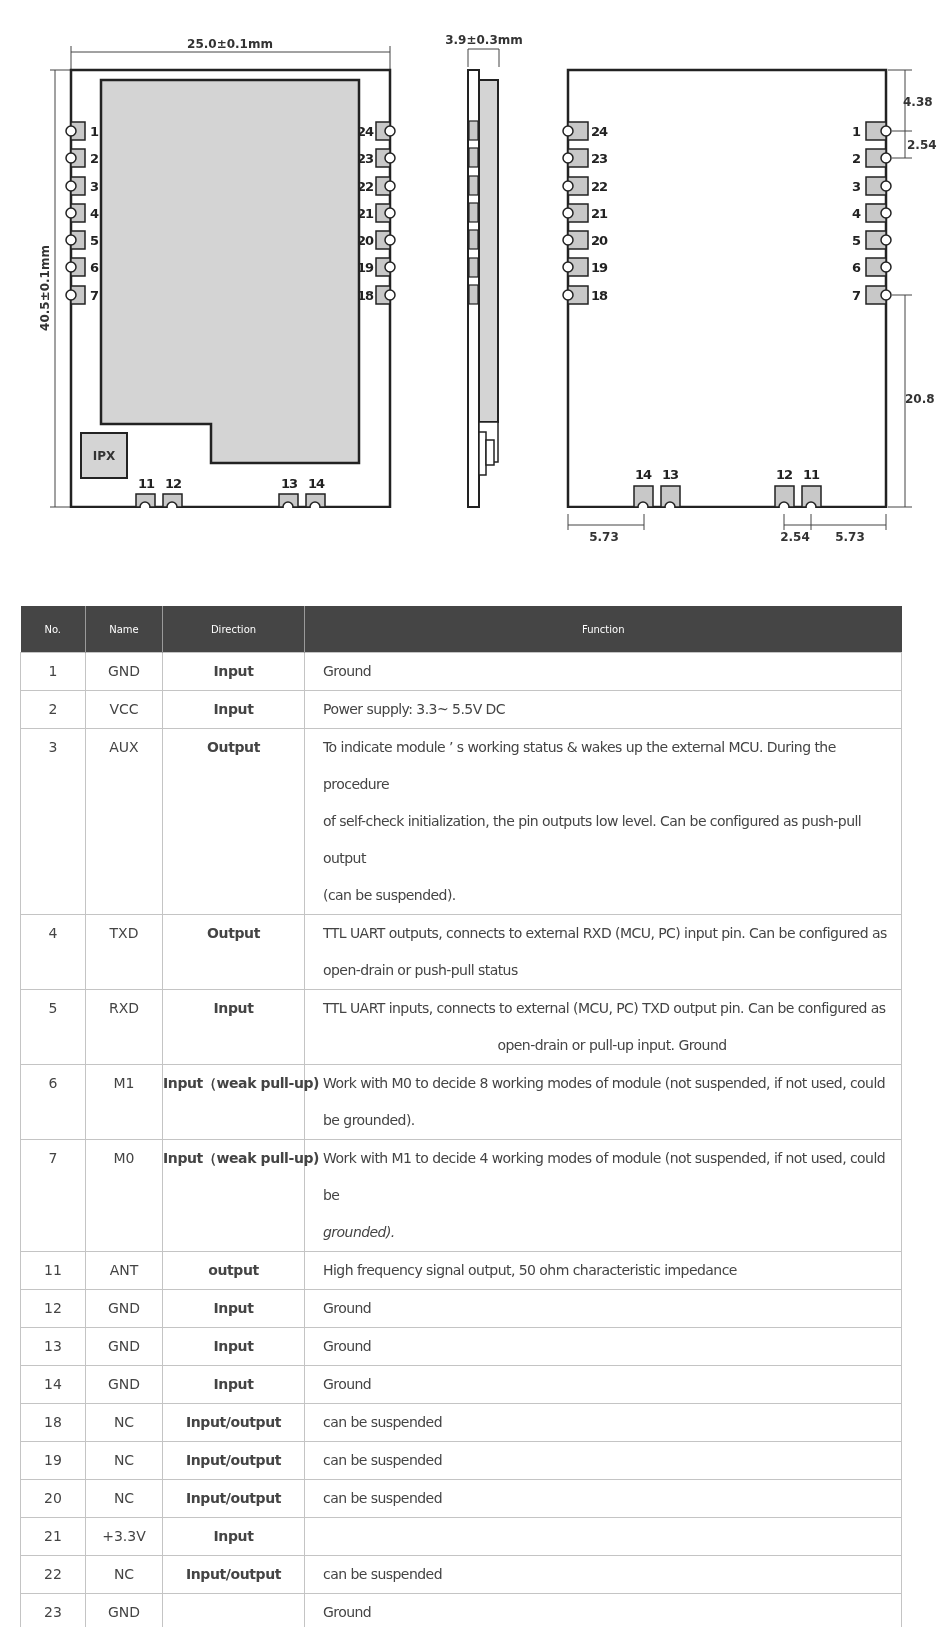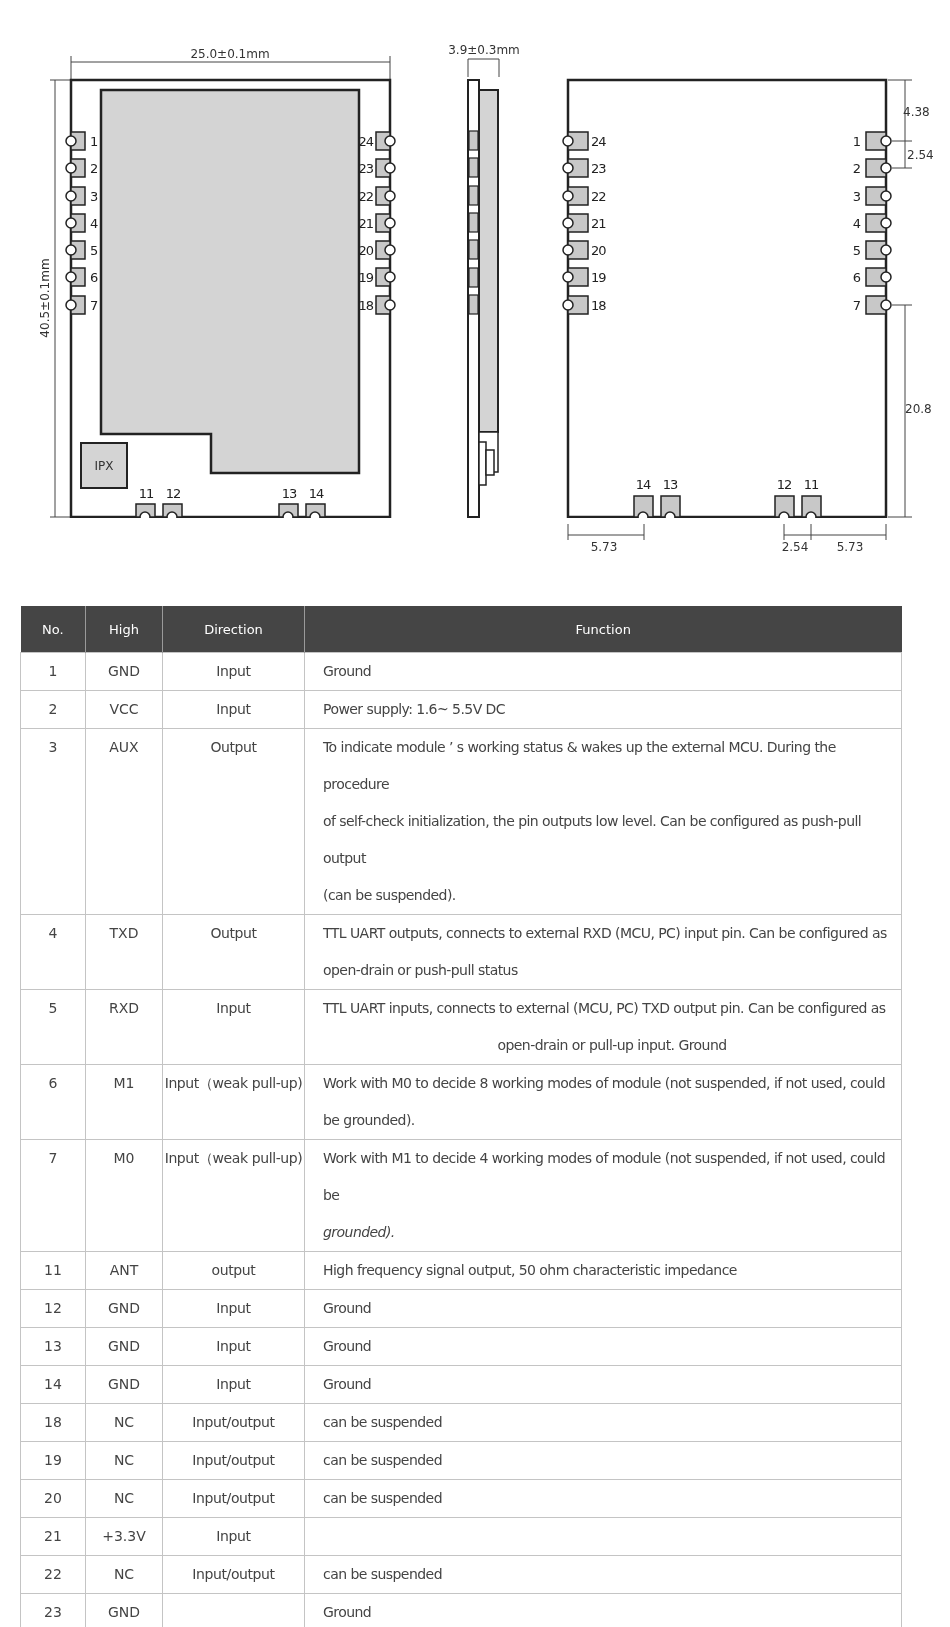--- a/index.html
+++ b/index.html
@@ -1,28 +1,28 @@
 <!DOCTYPE html>
 <html><head>
 <meta charset="utf-8">
 <style>
   html, body { margin: 0; padding: 0; background: #ffffff; }
   body { width: 950px; height: 1627px; position: relative; font-family: "Liberation Sans", "DejaVu Sans", sans-serif; color: #333; overflow: hidden; }
-  .diagram { position: absolute; left: 0; top: 10px; width: 898px; height: 560px; }
+  .diagram { position: absolute; left: 0; top: 0; width: 898px; height: 560px; font-weight: bold; }
   .diagram svg { position: absolute; left: 0; top: 0; }
   .dim-text { font-family: "DejaVu Sans", sans-serif; font-size: 12px; fill: #333; }
   .pin-num { font-family: "DejaVu Sans", sans-serif; font-size: 13px; fill: #222; }
   .pin-num-c { font-family: "DejaVu Sans", sans-serif; font-size: 13px; fill: #222; letter-spacing: -1px; }
 
   .pin-table { position: absolute; left: 20px; top: 606px; width: 882px; border-collapse: collapse; table-layout: fixed; font-family: "DejaVu Sans", sans-serif; font-size: 14px; color: #444; }
-  .pin-table th { background: #454545; color: #ffffff; font-weight: normal; height: 44px; border-left: 1px solid #9a9a9a; font-size: 13px; }
+  .pin-table th { background: #454545; color: #ffffff; font-weight: normal; height: 44px; border-left: 1px solid #9a9a9a; font-size: 10px; }
   .pin-table th:first-child { border-left: none; }
   .pin-table td { border: 1px solid #c4c4c4; text-align: center; vertical-align: top; padding: 0; line-height: 37px; }
   .pin-table td.func { text-align: left; padding-left: 18px; letter-spacing: -0.55px; }
-  .pin-table td.dir { letter-spacing: -0.4px; white-space: nowrap; }
+  .pin-table td.dir { letter-spacing: -0.4px; white-space: nowrap; font-weight: bold; }
 </style>
 </head>
 <body>
 
 <div class="diagram">
 <svg width="950" height="560" viewBox="0 0 950 560" xmlns="http://www.w3.org/2000/svg">
 
   <g stroke="#222" fill="none">
 
     <line x1="71" y1="52" x2="390" y2="52" stroke="#444" stroke-width="1"></line>
@@ -228,40 +228,40 @@
 <table class="pin-table">
   <colgroup>
     <col style="width:65px">
       <col style="width:77px">
       <col style="width:142px">
       <col>
   </colgroup>
   <thead>
     <tr>
       <th>No.</th>
-      <th>High</th>
+      <th>Name</th>
       <th>Direction</th>
       <th>Function</th>
     </tr>
   </thead>
   <tbody id="pin-rows">
       <tr>
         <td>1</td>
         <td>GND</td>
         <td class="dir">Input</td>
         <td class="func">
           <div style="min-height: 37px;">Ground</div>
         </td>
       </tr>
       <tr>
         <td>2</td>
         <td>VCC</td>
         <td class="dir">Input</td>
         <td class="func">
-          <div style="min-height: 37px;">Power supply:   1.6~ 5.5V DC</div>
+          <div style="min-height: 37px;">Power supply:   3.3~ 5.5V DC</div>
         </td>
       </tr>
       <tr>
         <td>3</td>
         <td>AUX</td>
         <td class="dir">Output</td>
         <td class="func">
           <div style="min-height: 37px;">To indicate module ’ s working status &amp; wakes up the external MCU. During the procedure</div>
           <div style="min-height: 37px;">of self-check initialization, the pin outputs low level. Can be configured as push-pull output</div>
           <div style="min-height: 37px;">(can be suspended).</div>

